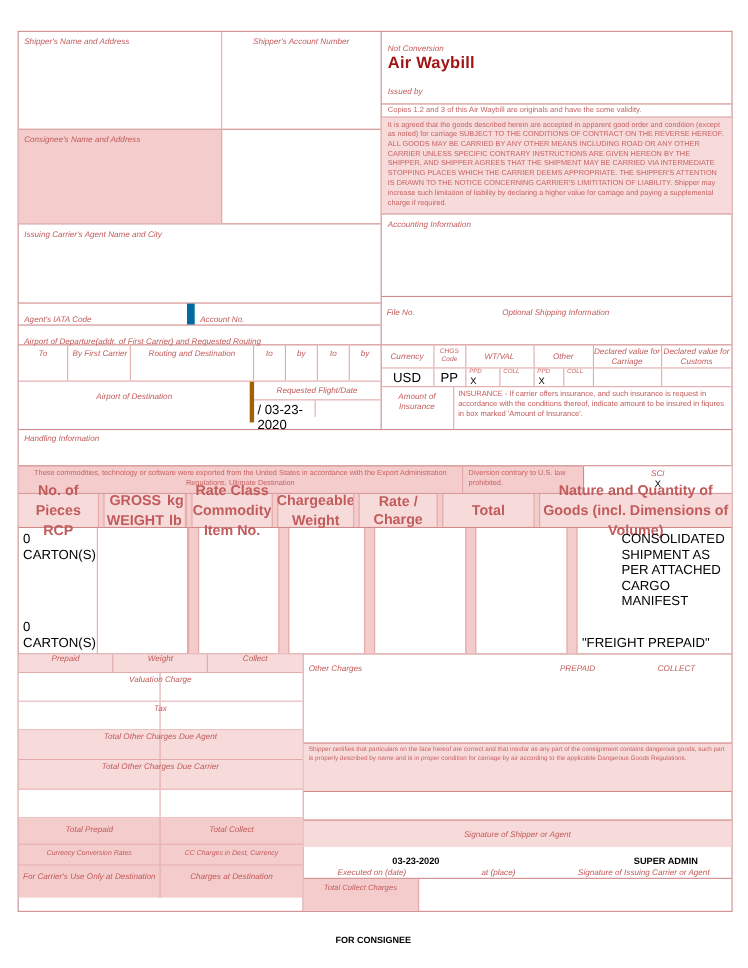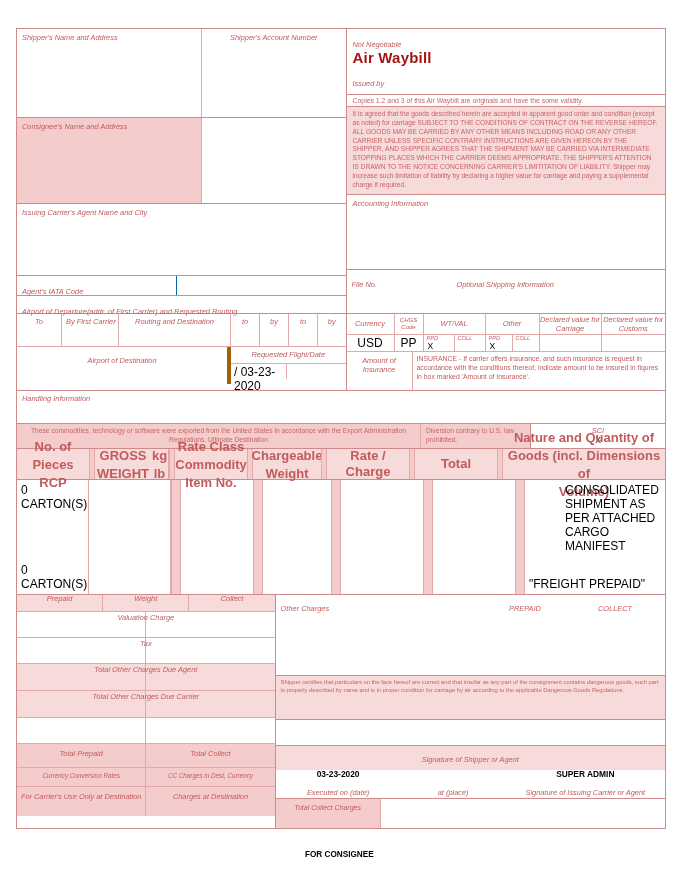--- a/index.html
+++ b/index.html
@@ -80,21 +80,21 @@
   .chcells>div:last-child{border-right:none;}
   .ctag{position:absolute;left:0;right:0;top:-1px;text-align:center;font-size:7.4px;font-style:italic;color:#c25b5b;}
 
   .oc-head{height:16px;display:flex;padding:2px 5px 0;}
   .oc-body{height:64px;}
   .shipcert{padding:3px 5px;font-size:5.8px;line-height:1.32;font-style:normal;border-top:1px solid #cf8a8a;height:44px;}
   .signrow{height:25px;border-top:1px solid #cf8a8a;text-align:center;padding-top:2px;}
   .signblank{height:26px;border-top:1px solid #cf8a8a;}
   .execrow{height:28px;position:relative;}
   .execlbls{display:flex;position:absolute;bottom:1px;width:100%;font-size:7.2px;}
-  .execvals{display:flex;position:absolute;bottom:19px;width:100%;font-size:8.4px;font-weight:bold;color:#000;font-style:normal;}
+  .execvals{display:flex;position:absolute;bottom:11px;width:100%;font-size:8.4px;font-weight:bold;color:#000;font-style:normal;padding-left:40px;}
   .lastrow{height:30px;border-top:1px solid #cf8a8a;display:flex;}
   .forcons{position:absolute;left:305px;top:850px;font-size:8.2px;font-weight:bold;color:#000;}
   .vline{position:absolute;top:0;bottom:0;width:1px;background:#e3a9a9;}
 </style>
 </head>
 <body>
 
 <div class="page">
   <div class="awb outer">
 
@@ -119,33 +119,36 @@
             <div class="val"></div>
           </div>
         </div>
 
         <div class="agentbox">
           <div class="lbl">Issuing Carrier's Agent Name and City</div>
           <div class="val"></div>
         </div>
 
         <div class="iatarow">
-          <div style="width:160px;border-right:1px solid #0369a1;">
+          <div style="width:160px;border-right:7px solid #0369a1;">
             <span class="lbl">Agent's IATA Code</span>
+          </div>
+          <div style="flex:1;">
+            <span class="lbl">Account No.</span>
           </div>
         </div>
 
         <div class="deprow">
           <span class="lbl">Airport of Departure(addr. of First Carrier) and Requested Routing</span>
         </div>
       </div>
 
       <div class="col-right">
         <div class="notneg">
-          <span class="lbl">Not Negotiable</span>
+          <span class="lbl">Not Conversion</span>
         </div>
         <div class="awbtitle">Air Waybill</div>
         <div class="issued">
           <span class="lbl">Issued by</span>
         </div>
         <div class="copies">Copies 1.2 and 3 of this Air Waybill are originals and have the some validity.</div>
         <div class="cond pinkl">It is agreed that the goods described herein are accepted in apparent good order and condition (except as noted) for carriage SUBJECT TO THE CONDITIONS OF CONTRACT ON THE REVERSE HEREOF. ALL GOODS MAY BE CARRIED BY ANY OTHER MEANS INCLUDING ROAD OR ANY OTHER CARRIER UNLESS SPECIFIC CONTRARY INSTRUCTIONS ARE GIVEN HEREON BY THE SHIPPER, AND SHIPPER AGREES THAT THE SHIPMENT MAY BE CARRIED VIA INTERMEDIATE STOPPING PLACES WHICH THE CARRIER DEEMS APPROPRIATE. THE SHIPPER'S ATTENTION IS DRAWN TO THE NOTICE CONCERNING CARRIER'S LIMITITATION OF LIABILITY. Shipper may increase such limitation of liability by declaring a higher value for carriage and paying a supplemental charge if required.</div>
         <div class="acct-info">
           <div class="lbl">Accounting Information</div>
           <div class="val"></div>
@@ -289,21 +292,21 @@
         </div>
         <div class="sep"></div>
         <div style="width:72px;">
           <div><span class="lblb">Rate Class</span><br><span class="lblb">Commodity</span><br><span class="lblb">Item No.</span></div>
         </div>
         <div class="sep"></div>
         <div style="width:68px;">
           <div><span class="lblb">Chargeable</span><br><span class="lblb">Weight</span></div>
         </div>
         <div class="sep"></div>
-        <div style="width:82px;">
+        <div style="width:70px;">
           <span class="lblb">Rate / Charge</span>
         </div>
         <div class="sep"></div>
         <div style="width:82px;">
           <span class="lblb">Total</span>
         </div>
         <div class="sep"></div>
         <div style="flex:1;">
           <div><span class="lblb">Nature and Quantity of Goods (incl. Dimensions of</span><br><span class="lblb">Volume)</span></div>
         </div>

